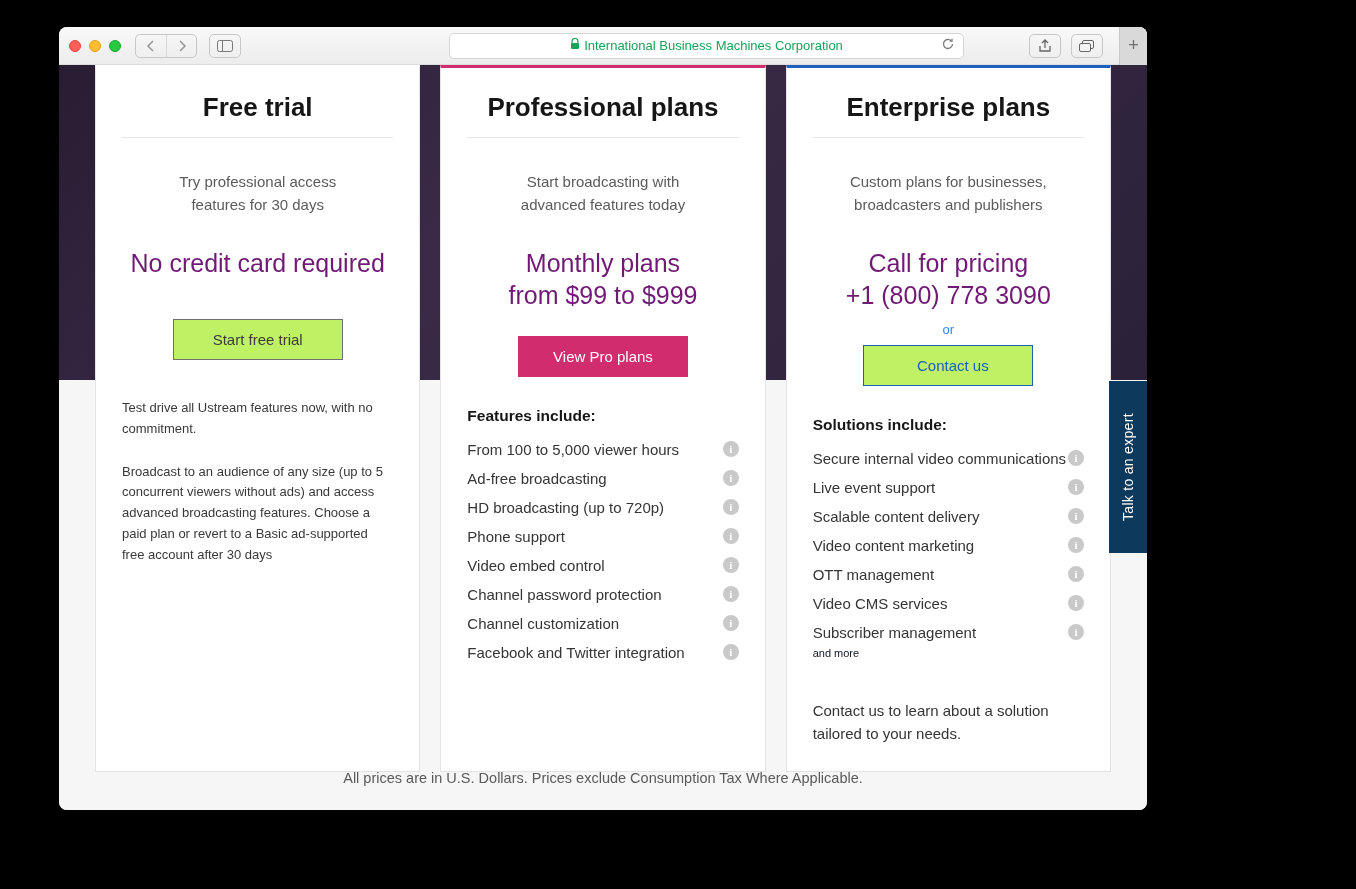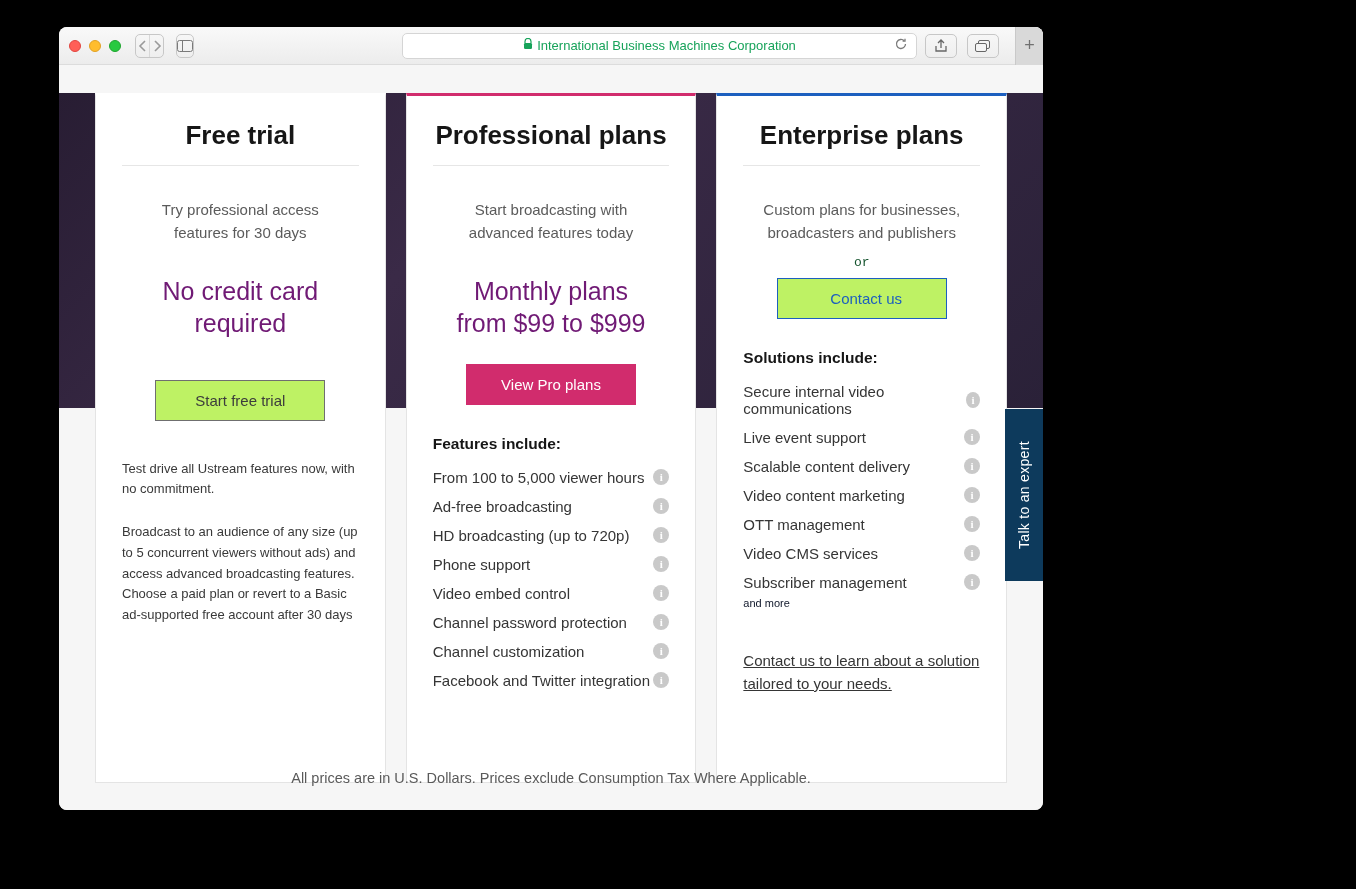--- a/index.html
+++ b/index.html
@@ -11,21 +11,21 @@
     height: 889px;
     overflow: hidden;
     position: relative;
   }
 
   
   .browser {
     position: absolute;
     left: 59px;
     top: 27px;
-    width: 984px;
+    width: 1088px;
     height: 783px;
     background: #f6f6f6;
     border-radius: 8px;
     box-shadow: 0 20px 50px rgba(0,0,0,.55);
     overflow: hidden;
     display: flex;
     flex-direction: column;
   }
   .titlebar {
     height: 38px;
@@ -78,21 +78,20 @@
     width:28px; height:38px; display:flex; align-items:center; justify-content:center;
     background:#d9d9d9; color:#707070; font-size:18px; margin-right:-10px; margin-left:6px;
     border-left:1px solid #c9c9c9;
   }
 
   
   .page {
     flex:1 1 auto;
     position:relative;
     overflow:hidden;
-    margin-top:28px;
   }
   .hero-bg {
     position:absolute; left:0; right:0; top:0; height:315px;
     background: linear-gradient(135deg, #281d33 0%, #3a2a47 40%, #2a2138 100%);
   }
   .content-bg {
     position:absolute; left:0; right:0; top:315px; bottom:0;
     background:#f6f6f6;
   }
   .cards {
@@ -115,21 +114,21 @@
     padding-bottom:14px; border-bottom:1px solid #e6e6e6; margin-bottom:32px;
   }
   .lead {
     text-align:center; color:#5b5b5b; font-size:15px; line-height:1.55;
   }
   .big {
     text-align:center; font-size:25px; color:#701a75; line-height:1.3;
     margin-top:30px;
   }
   .or {
-    text-align:center; color:#14532d; font-size:13px; margin-top:10px;font-family:Liberation Mono, monospace;
+    text-align:center; color:#3b82f6; font-size:13px; margin-top:10px;
   }
   .cta-row { display:flex; justify-content:center; margin-top:40px; }
   .card.pro .cta-row, .card.ent .cta-row { margin-top:24px; }
   .btn {
     min-width:170px; padding:11px 22px; font-size:15px; text-align:center;
     border:1px solid #6f6f6f; color:#3c3c3c; background:#bef264; cursor:pointer;
   }
   .btn.pink { background:#d12c6d; border-color:#d12c6d; color:#fff; }
   .btn.blue { border-color:#1c5fbf; color:#1c5fbf;padding-left:31px; }
   .paras { margin-top:38px; color:#393939; font-size:13px; line-height:1.6;}
@@ -139,21 +138,21 @@
   .feat-list li {
     display:flex; justify-content:space-between; align-items:center;
     color:#353535; font-size:15px; padding:6px 0;
   }
   .info {
     width:16px; height:16px; border-radius:50%; background:#c9c9c9;
     display:inline-flex; align-items:center; justify-content:center;
     color:#fff; font-size:11px; font-weight:700; font-family: Georgia, serif;
   }
   .and-more { color:#0f172a; font-size:11px; }
-  .tailored { color:#353535; font-size:15px; margin-top:40px; line-height:1.55;text-decoration:underline; }
+  .tailored { color:#353535; font-size:15px; margin-top:40px; line-height:1.55; }
 
   .footer-note {
     position:absolute; left:0; right:0; bottom:24px;
     text-align:center; color:#5a5a5a; font-size:14.5px;
   }
 
   .talk-tab {
     position:absolute;
     right:0; top:316px;
     width:38px; height:172px;
@@ -298,20 +297,24 @@
             </li>
         </ul>
       </div>
 
       <div class="card ent">
         <h2>Enterprise plans</h2>
         <p class="lead">
           <span>Custom plans for businesses,</span><br>
           <span>broadcasters and publishers</span>
         </p>
+        <p class="big">
+          <span>Call for pricing</span><br>
+          <span>+1 (800) 778 3090</span>
+        </p>
         <p class="or">or</p>
         <div class="cta-row" style="margin-top:8px;">
           <button class="btn blue">Contact us</button>
         </div>
         <div class="feat-title">Solutions include:</div>
         <ul class="feat-list">
           <li>
               <span>Secure internal video communications</span>
               <span class="info">i</span>
             </li>

